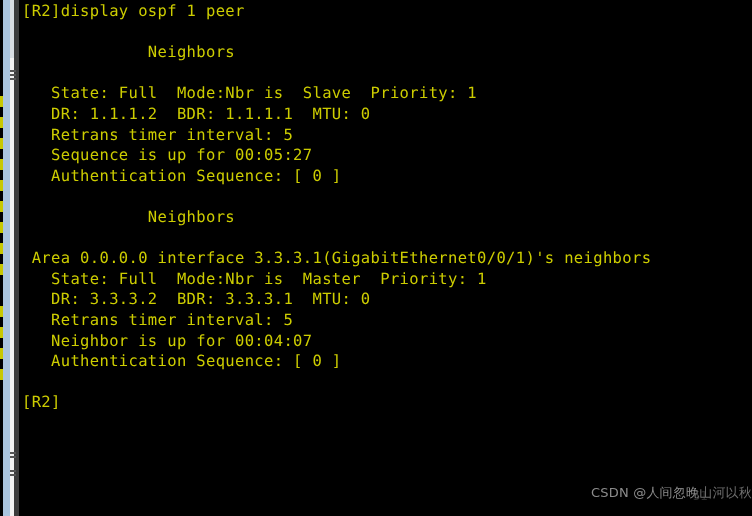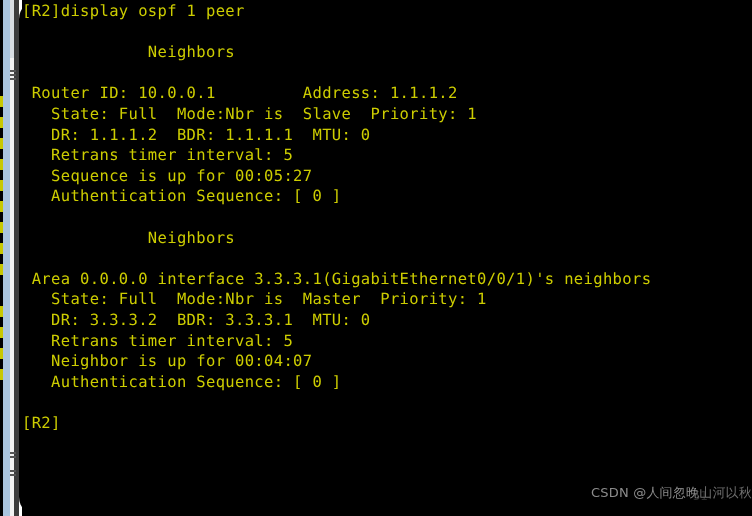--- a/index.html
+++ b/index.html
@@ -88,21 +88,20 @@
 
   
   .term {
     position: absolute;
     left: 19px;
     top: 0;
     width: 733px;
     height: 516px;
     background: #000000;
     padding: 0;
-    border-radius: 19px;
   }
   .term-lines {
     position: absolute;
     left: 3px;
     top: 1px;
     width: 726px;
   }
   .line {
     height: 20.6px;
     line-height: 20.6px;
@@ -175,21 +174,20 @@
     <div class="gutter-glyph" style="top:470px"></div>
     <div class="gutter-glyph" style="top:474px"></div>
   </div>
 
   <div class="term">
     <div class="term-lines" id="term-lines">
         <div class="line">[R2]display ospf 1 peer</div>
         <div class="line blank">&nbsp;</div>
         <div class="line">             Neighbors</div>
         <div class="line blank">&nbsp;</div>
-        <div class="line"> Router ID: 10.0.0.1         Address: 1.1.1.2</div>
         <div class="line">   State: Full  Mode:Nbr is  Slave  Priority: 1</div>
         <div class="line">   DR: 1.1.1.2  BDR: 1.1.1.1  MTU: 0</div>
         <div class="line">   Retrans timer interval: 5</div>
         <div class="line">   Sequence is up for 00:05:27</div>
         <div class="line">   Authentication Sequence: [ 0 ]</div>
         <div class="line blank">&nbsp;</div>
         <div class="line">             Neighbors</div>
         <div class="line blank">&nbsp;</div>
         <div class="line"> Area 0.0.0.0 interface 3.3.3.1(GigabitEthernet0/0/1)'s neighbors</div>
         <div class="line">   State: Full  Mode:Nbr is  Master  Priority: 1</div>

